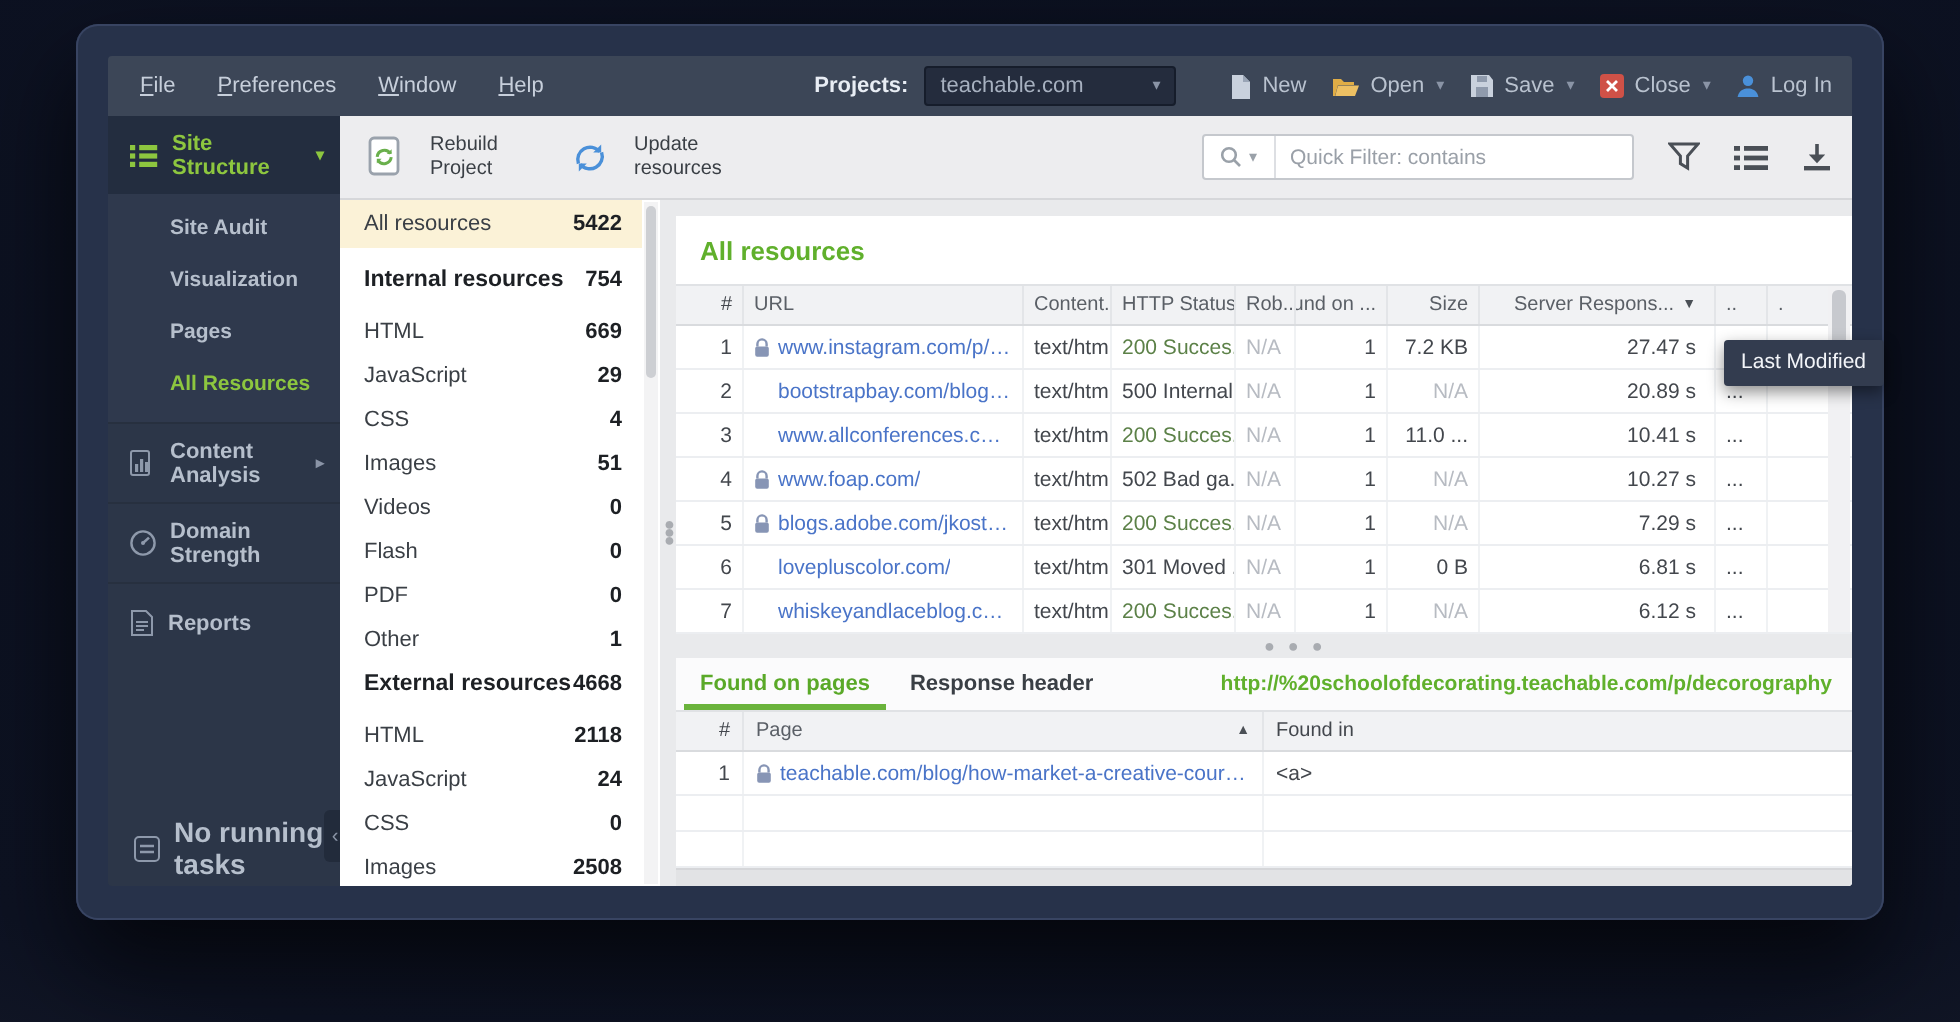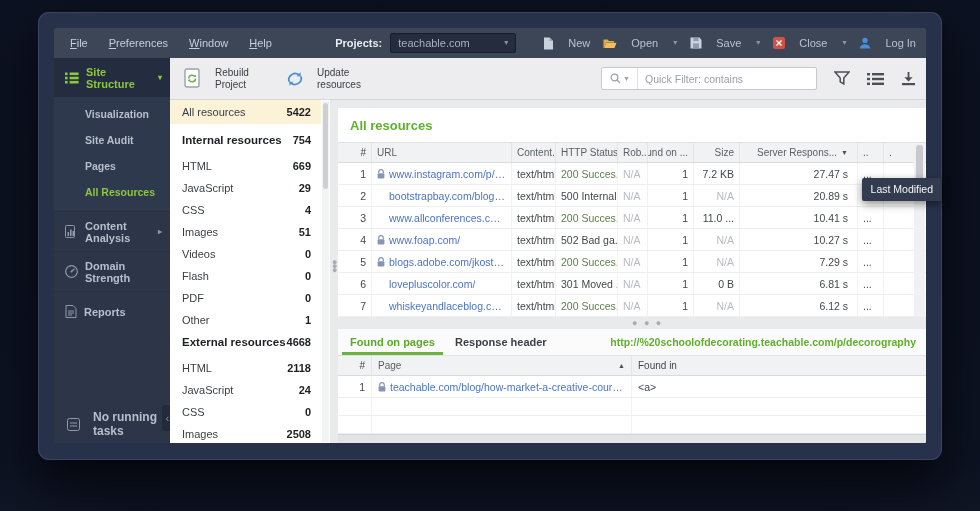--- a/index.html
+++ b/index.html
@@ -25,35 +25,35 @@
   }
   .menu-item { color:#c7cfdb; font-size:11px; margin-right:21px; cursor:default; }
   .menu-item .ul { text-decoration:underline; }
   .projects-label { margin-left:auto; color:#e8edf4; font-size:11px; font-weight:bold; margin-right:8px; }
   .project-select {
     width:126px; height:20px; background:#242c3d; border:1px solid #161d2b; border-radius:2px;
     display:flex; align-items:center; padding:0 7px; color:#a7b1c0; font-size:11px; margin-right:14px;
   }
   .project-select .val { flex:1; overflow:hidden; }
   .chev { color:#8a94a6; font-size:8px; line-height:1; }
-  .action-btn { display:flex; align-items:center; gap:14px; color:#b9c2cf; font-size:11px; margin-left:13px; cursor:default; }
+  .action-btn { display:flex; align-items:center; gap:5px; color:#b9c2cf; font-size:11px; margin-left:13px; cursor:default; }
   .action-btn svg { display:block; }
   .action-btn .chev { margin-left:1px; }
   
   .app-body { flex:1; display:flex; min-height:0; }
   .sidebar { width:116px; background:#2c3648; flex:0 0 auto; display:flex; flex-direction:column; position:relative; font-size:11px; }
   .side-item { display:flex; align-items:center; gap:7px; padding:0 8px 0 11px; color:#b6bfcc; border-top:1px solid #27303f; }
   .side-main { height:39px; font-weight:bold; }
   .side-main .lbl { flex:1; }
   .side-item.active-section { background:#232d3f; color:#8dc63f; border-top:none; }
   .submenu { background:#2f394d; padding:4px 0 6px; }
   .sub-item { height:26px; display:flex; align-items:center; padding-left:31px; color:#b6bfcc; font-weight:bold; font-size:10.5px; }
   .sub-item.active { color:#8dc63f; }
   .side-spacer { flex:1; }
-  .side-footer { height:38px; display:flex; align-items:center; gap:13px; padding-left:13px; color:#b6bfcc; font-size:12px; font-weight:bold; border-top:none; }
+  .side-footer { height:38px; display:flex; align-items:center; gap:7px; padding-left:13px; color:#b6bfcc; font-size:14px; font-weight:bold; border-top:none; }
   .collapse-tab {
     position:absolute; right:-3px; bottom:12px; width:11px; height:26px; background:#222b3b;
     border-radius:3px 0 0 3px; color:#8a94a6; font-size:10px; display:flex; align-items:center; justify-content:center;
   }
   
   .main { flex:1; background:#e9eaec; display:flex; flex-direction:column; min-width:0; }
   .toolbar { height:42px; background:#ededef; border-bottom:1px solid #d6d7da; display:flex; align-items:center; padding:0 10px 0 14px; flex:0 0 auto; }
   .tool-btn { display:flex; align-items:center; gap:12px; margin-right:18px; color:#3a3f45; font-size:10px; line-height:1.15; }
   .tool-btn .tlabel { width:52px; }
   .search-wrap { margin-left:auto; display:flex; align-items:center; }
@@ -119,21 +119,21 @@
   .brow { height:22px; display:flex; border-bottom:1px solid #eceef1; font-size:10.5px; }
   .brow > div { display:flex; align-items:center; padding:0 6px; border-right:1px solid #f0f2f4; overflow:hidden; white-space:nowrap; }
   .b-num { width:34px; justify-content:flex-end; color:#43474d; }
   .b-page { width:260px; gap:4px; }
   .b-found { flex:1; border-right:none !important; color:#43474d; }
   .bhead .b-page { justify-content:space-between; }
   .brow.empty { height:18px; }
   .hscroll { height:9px; background:#e2e3e5; border-top:1px solid #d5d6d9; flex:0 0 auto; }
   
   .tooltip {
-    position:absolute; right:0; top:166px; z-index:60; background:#333c4f; color:#f3f5f9;
+    position:absolute; right:0; top:158px; z-index:60; background:#333c4f; color:#f3f5f9;
     font-size:10.5px; padding:5px 9px 6px; border-radius:2px; box-shadow:0 3px 8px rgba(0,0,0,.45);
     white-space:nowrap;
   }
   svg { flex:0 0 auto; }
 </style>
 </head>
 <body>
 
 <div class="window">
   <div class="app">
@@ -202,22 +202,22 @@
                 <rect x="0" y="4.7" width="2.6" height="2.6"></rect>
                 <rect x="4.6" y="4.7" width="9" height="2.6"></rect>
                 <rect x="0" y="8.9" width="2.6" height="2.6"></rect>
                 <rect x="4.6" y="8.9" width="9" height="2.6"></rect>
               </g>
           </svg>
           <span class="lbl">Site Structure</span>
           <span class="chev" style="color:#8dc63f">▾</span>
         </div>
         <div class="submenu">
+          <div class="sub-item">Site Audit</div>
           <div class="sub-item">Visualization</div>
-          <div class="sub-item">Site Audit</div>
           <div class="sub-item">Pages</div>
           <div class="sub-item active">All Resources</div>
         </div>
         <div class="side-item side-main" style="height:40px">
           <svg width="13" height="13" viewBox="0 0 13 13">
             <rect x="0.5" y="0.5" width="9" height="12" rx="1" fill="none" stroke="#8e99ab"></rect>
               <rect x="2.5" y="7" width="1.6" height="4" fill="#8e99ab"></rect>
               <rect x="5" y="4.5" width="1.6" height="6.5" fill="#8e99ab"></rect>
               <rect x="7.5" y="6" width="1.6" height="5" fill="#8e99ab"></rect>
           </svg>

